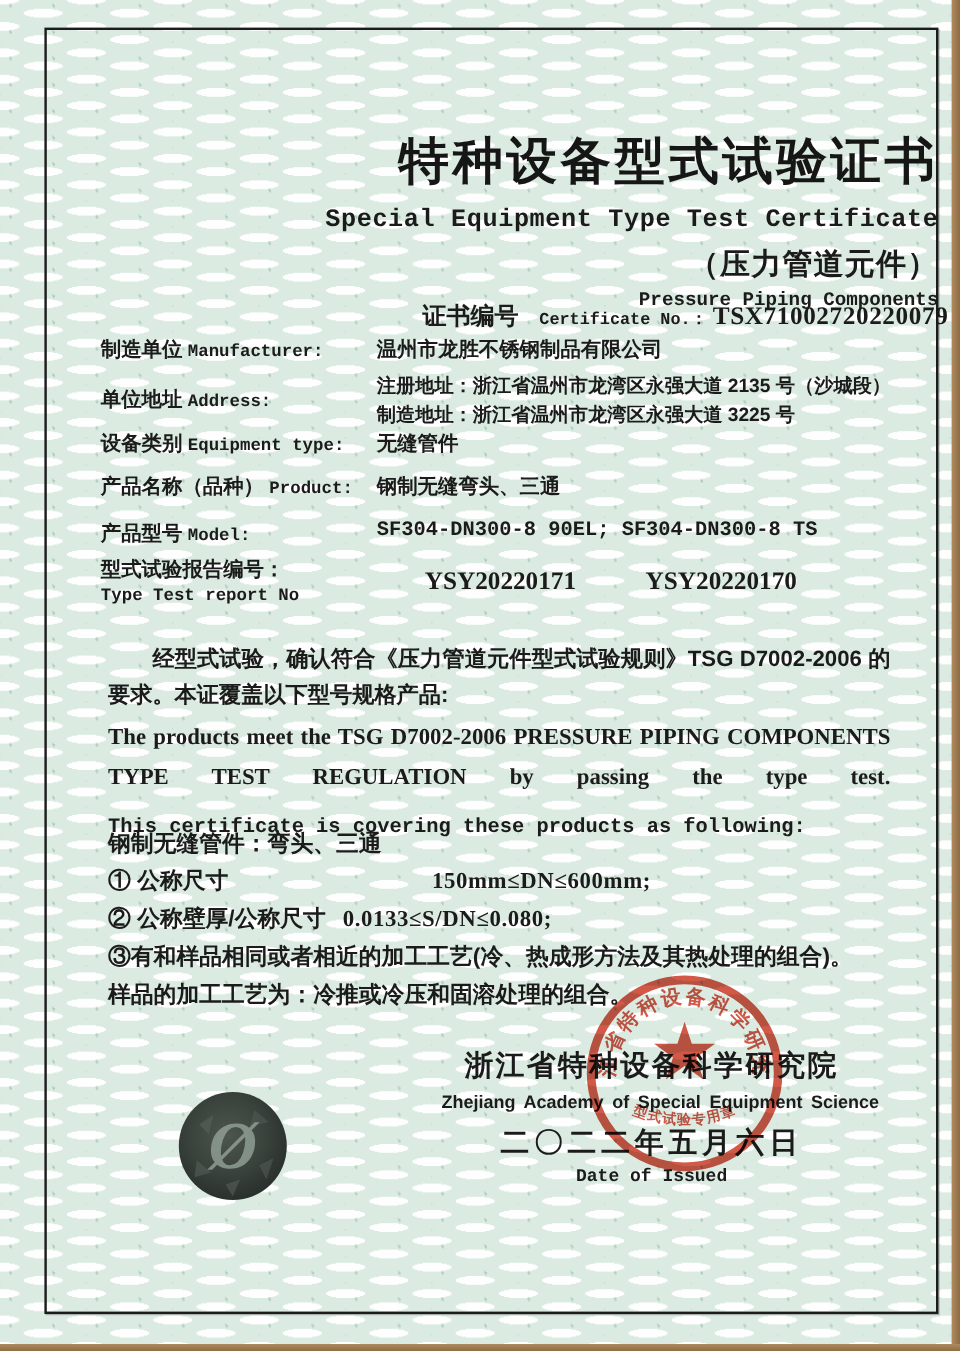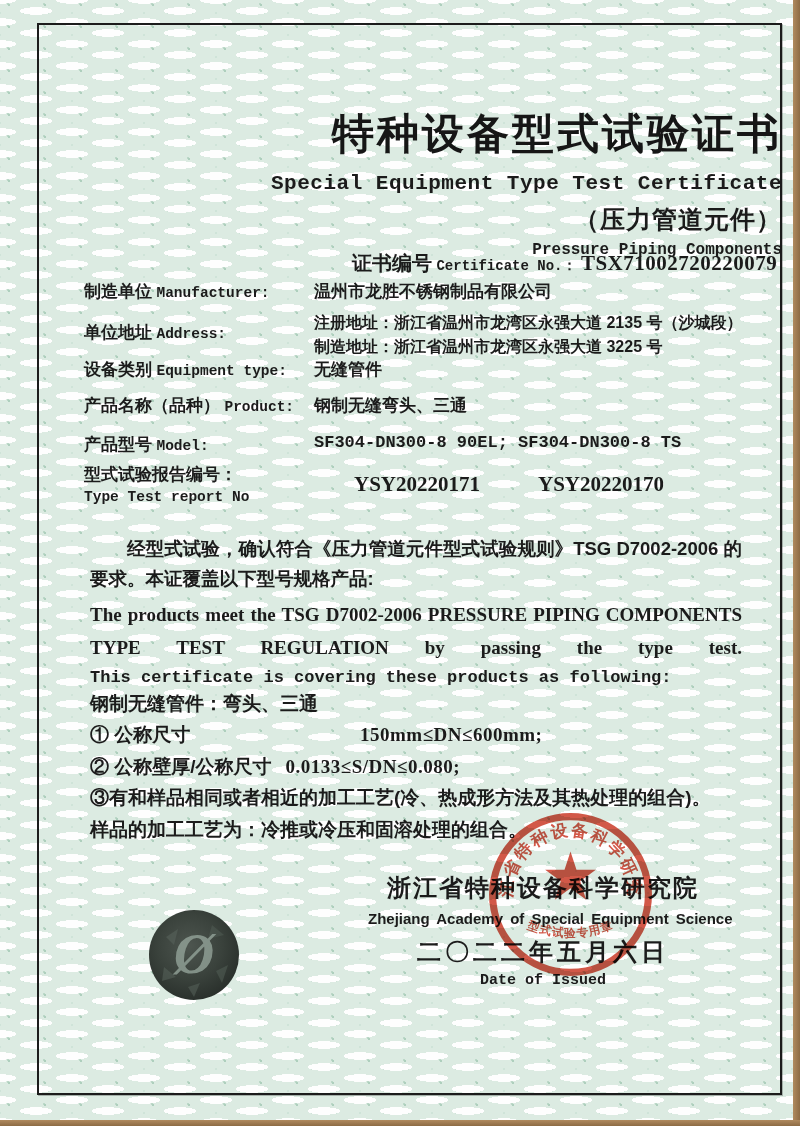--- a/index.html
+++ b/index.html
@@ -48,21 +48,21 @@
   .title-en {
     margin-top: 10px;
     font-family: "Liberation Mono", monospace;
     font-size: 21px; font-weight: 600; letter-spacing: 0.5px;
   }
   .subtitle-zh { margin-top: 8px; font-size: 25px; font-weight: bold; letter-spacing: 1px; }
   .subtitle-en { margin-top: 5px; font-family: "Liberation Mono", monospace; font-size: 16px; font-weight: 600; }
 
   .cert-no-line { position: absolute; left: 352px; top: 250px; white-space: nowrap; }
   .cert-no-zh { font-size: 20px; font-weight: bold; }
-  .cert-no-en { font-family: "Liberation Mono", monospace; font-size: 14px; font-weight: 600; }
+  .cert-no-en { font-family: "Liberation Mono", monospace; font-size: 14px; font-weight: 600; margin-left: 13px; }
   .cert-no-value { font-family: "Liberation Serif", serif; font-size: 21px; font-weight: 600; letter-spacing: 0.5px; }
 
   
   .field-row { position: absolute; left: 84px; width: 680px; }
   .field-label { display: inline-block; width: 230px; vertical-align: top; }
   .label-zh { font-size: 17px; font-weight: bold; }
   .label-en { font-family: "Liberation Mono", monospace; font-size: 14.5px; font-weight: 600; }
   .field-value { display: inline-block; vertical-align: top; font-size: 17px; font-weight: bold; }
   .value-mono { font-family: "Liberation Mono", monospace; font-size: 17px; font-weight: 600; }
   .addr-line { font-size: 16px; font-weight: bold; line-height: 24px; }
@@ -74,21 +74,21 @@
 
   
   .statement { position: absolute; left: 90px; top: 534px; width: 652px; }
   .statement-zh { font-size: 18.5px; font-weight: bold; line-height: 30px; text-indent: 2em; text-align: justify; }
   .statement-en-bold {
     margin-top: 4px;
     font-family: "Liberation Serif", serif;
     font-size: 19px; font-weight: bold; line-height: 33px;
     text-align: justify; text-align-last: justify;
   }
-  .statement-en-mono { margin-top: 4px; font-family: "Liberation Mono", monospace; font-size: 17px; font-weight: 600; }
+  .statement-en-mono { margin-top: 16px; font-family: "Liberation Mono", monospace; font-size: 17px; font-weight: 600; }
 
   
   .coverage { position: absolute; left: 90px; top: 688px; width: 665px; }
   .coverage-heading { font-size: 19px; font-weight: bold; line-height: 31px; }
   .coverage-item { font-size: 19px; font-weight: bold; line-height: 31.5px; }
   .coverage-item .item-label { display: inline-block; min-width: 270px; }
   .coverage-item .item-value { font-family: "Liberation Serif", serif; font-weight: 600; letter-spacing: 0.5px; }
   .coverage-item.narrow .item-label { min-width: 0; margin-right: 14px; }
 
   

